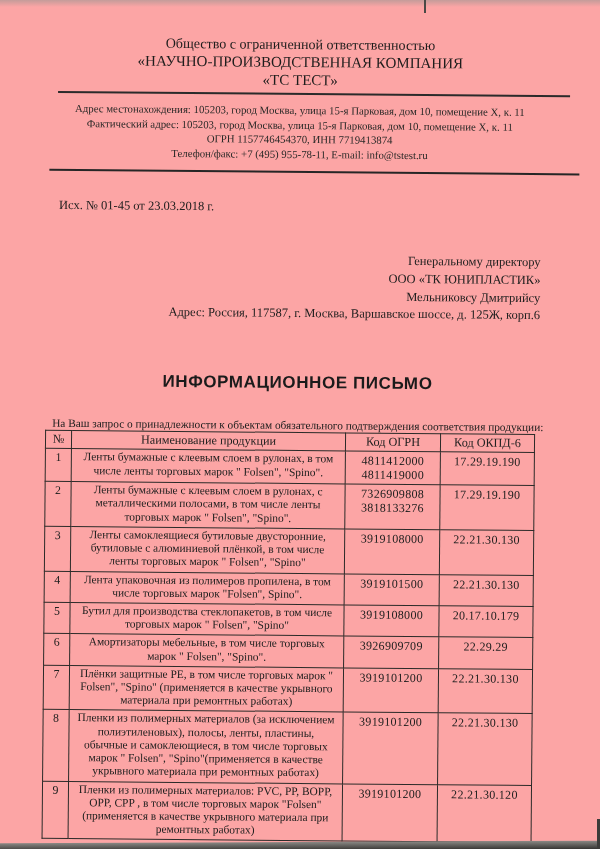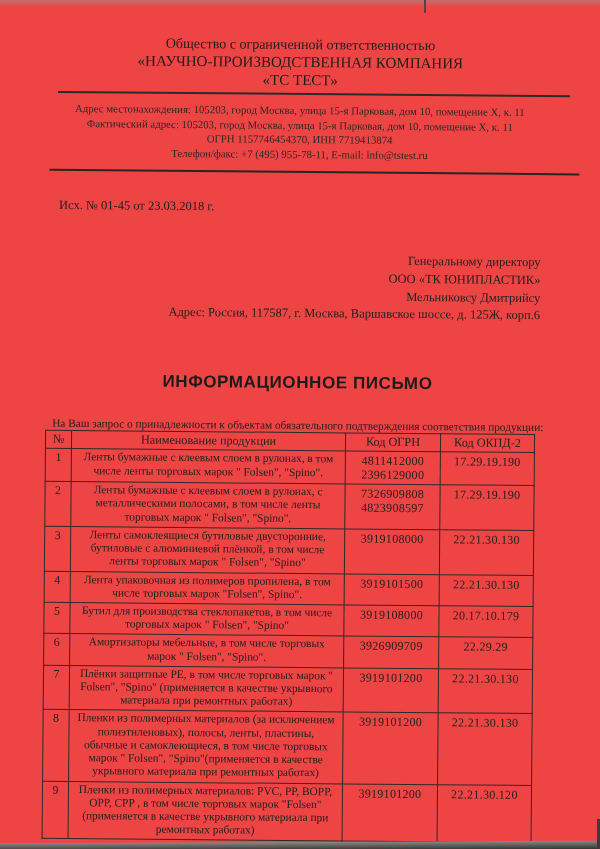--- a/index.html
+++ b/index.html
@@ -1,19 +1,19 @@
 <!DOCTYPE html>
 <html><head>
 <meta charset="utf-8">
 <style>
   html, body { margin: 0; padding: 0; background: #e9e9e9; }
   .page {
     position: relative;
     width: 600px; height: 849px;
-    background: #ef4444;
+    background: #fca5a5;
     overflow: hidden;
     font-family: "Liberation Serif", "DejaVu Serif", serif;
     color: #222120;
   }
   .content {
     position: absolute;
     left: 0; top: 0; width: 600px;
     transform: rotate(0.5deg);
     transform-origin: 300px 100px;
   }
@@ -127,37 +127,37 @@
         <col class="c-num">
           <col class="c-name">
           <col class="c-tnved">
           <col class="c-okpd">
       </colgroup>
       <thead>
         <tr>
           <th>№</th>
           <th>Наименование продукции</th>
           <th>Код ОГРН</th>
-          <th>Код ОКПД-2</th>
+          <th>Код ОКПД-6</th>
         </tr>
       </thead>
       <tbody>
   <tr>
     <td class="cell-num">1</td>
     <td class="cell-name">Ленты бумажные с клеевым слоем в рулонах, в том числе ленты торговых марок " Folsen", "Spino".</td>
     <td class="cell-code">4811412000
-2396129000</td>
+4811419000</td>
     <td class="cell-code">17.29.19.190</td>
   </tr>
 
   <tr>
     <td class="cell-num">2</td>
     <td class="cell-name">Ленты бумажные с клеевым слоем в рулонах, с металлическими полосами, в том числе ленты торговых марок " Folsen", "Spino".</td>
     <td class="cell-code">7326909808
-4823908597</td>
+3818133276</td>
     <td class="cell-code">17.29.19.190</td>
   </tr>
 
   <tr>
     <td class="cell-num">3</td>
     <td class="cell-name">Ленты самоклеящиеся бутиловые двусторонние, бутиловые с алюминиевой плёнкой, в том числе ленты торговых марок " Folsen", "Spino"</td>
     <td class="cell-code">3919108000</td>
     <td class="cell-code">22.21.30.130</td>
   </tr>
 

